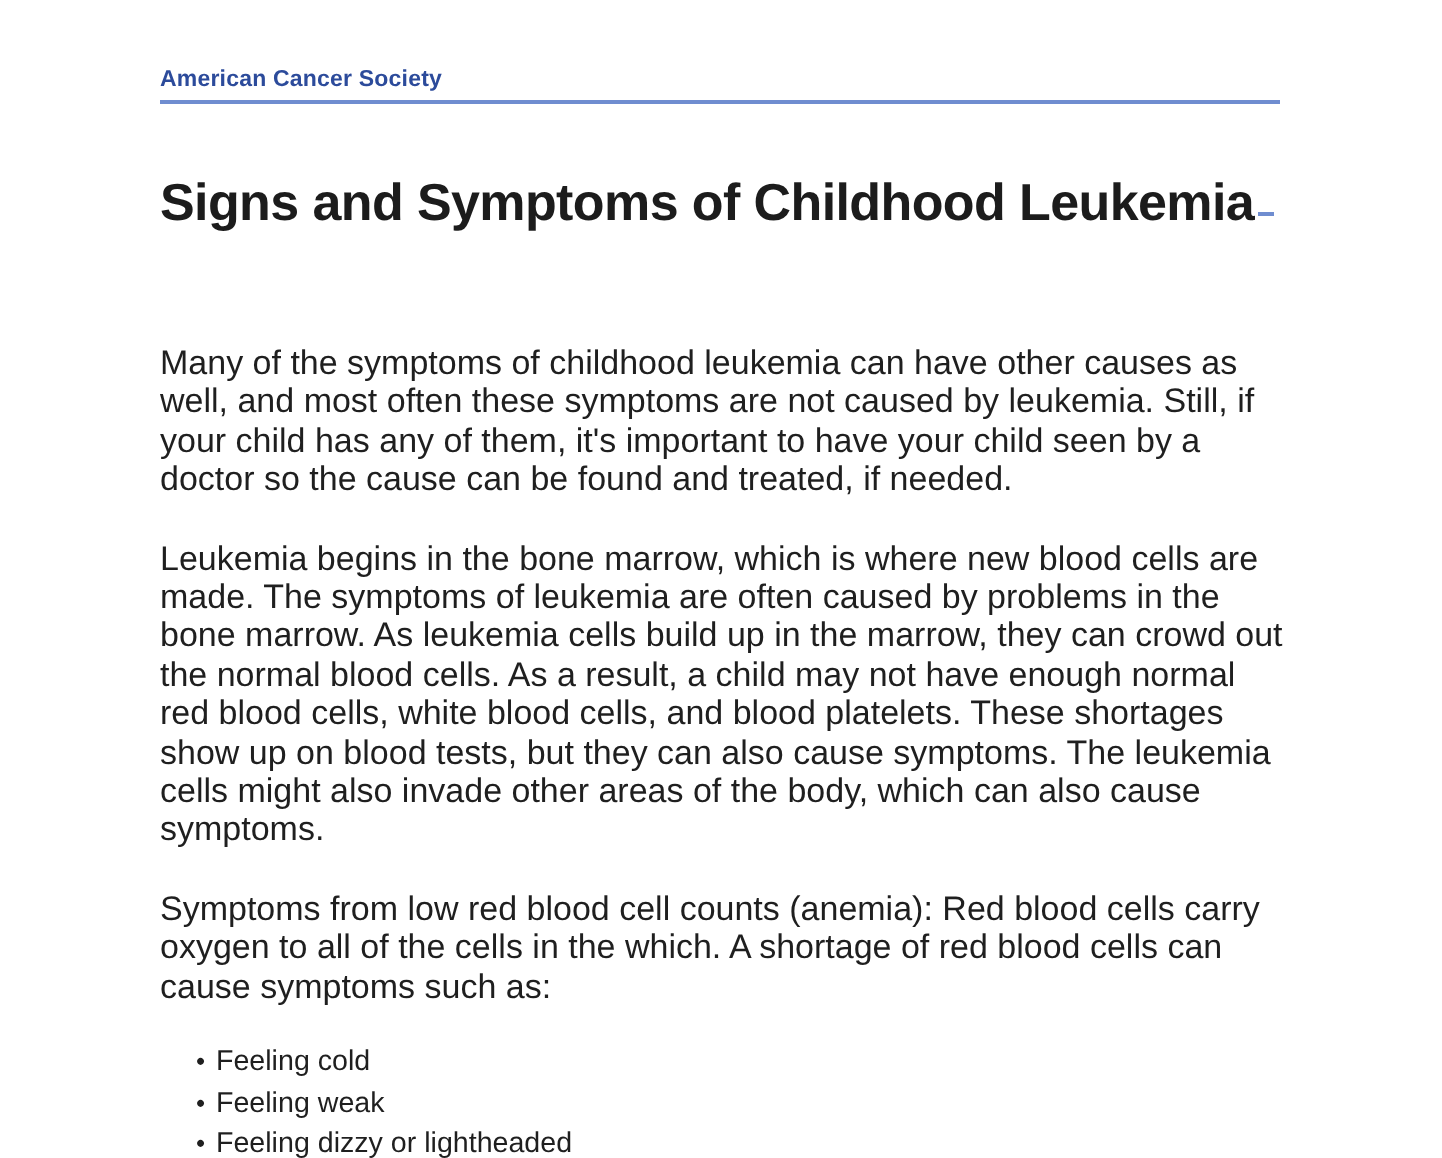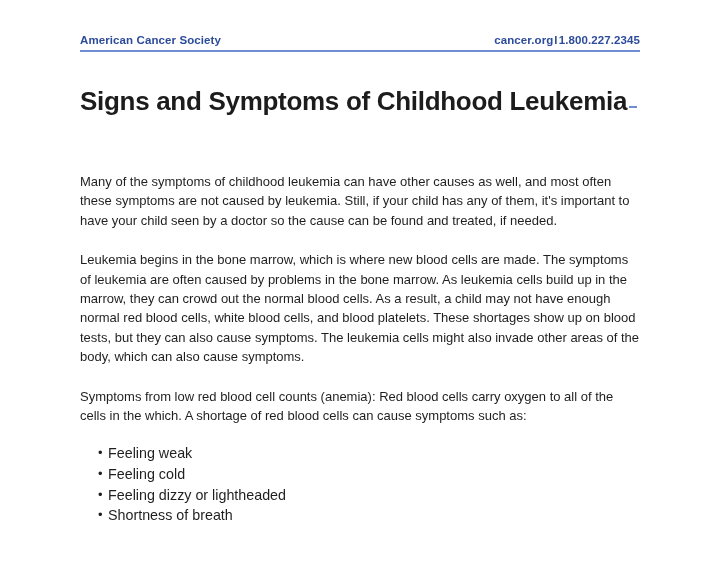--- a/index.html
+++ b/index.html
@@ -74,21 +74,21 @@
 
   
   .content {
     position: absolute;
     left: 80px;
     top: 172px;
     width: 562px;
   }
   .para {
     margin: 0 0 20px 0;
-    font-size: 13px;
+    font-size: 17px;
     line-height: 19.4px;
     color: #1f1f1f;
     text-align: left;
   }
   .para.tight {
     margin-bottom: 18px;
   }
   .lead-in {
     font-weight: normal;
   }
@@ -116,37 +116,34 @@
     color: #1f1f1f;
   }
 </style>
 </head>
 <body>
 
 <div class="page">
 
   <div class="site-header">
     <span class="header-left">American Cancer Society</span>
-    <span class="header-right">
-      <span>cancer.org</span><span class="sep">l</span><span>1.800.227.2345</span>
-    </span>
   </div>
 
   <h1 class="doc-title"><span>Signs and Symptoms of Childhood Leukemia</span><a class="title-anchor" href="#"></a></h1>
 
   <div class="content">
 
     <p class="para">Many of the symptoms of childhood leukemia can have other causes as well, and most often these symptoms are not caused by leukemia. Still, if your child has any of them, it's important to have your child seen by a doctor so the cause can be found and treated, if needed.</p>
 
     <p class="para">Leukemia begins in the bone marrow, which is where new blood cells are made. The symptoms of leukemia are often caused by problems in the bone marrow. As leukemia cells build up in the marrow, they can crowd out the normal blood cells. As a result, a child may not have enough normal red blood cells, white blood cells, and blood platelets. These shortages show up on blood tests, but they can also cause symptoms. The leukemia cells might also invade other areas of the body, which can also cause symptoms.</p>
 
     <p class="para tight"><span class="lead-in">Symptoms from low red blood cell counts (anemia):</span><span> Red blood cells carry oxygen to all of the cells in the which. A shortage of red blood cells can cause symptoms such as:</span></p>
 
     <ul class="symptom-list">
+      <li>Feeling cold</li>
       <li>Feeling weak</li>
-      <li>Feeling cold</li>
       <li>Feeling dizzy or lightheaded</li>
       <li>Shortness of breath</li>
 
     </ul>
 
   </div>
 </div>
 
 </body></html>

